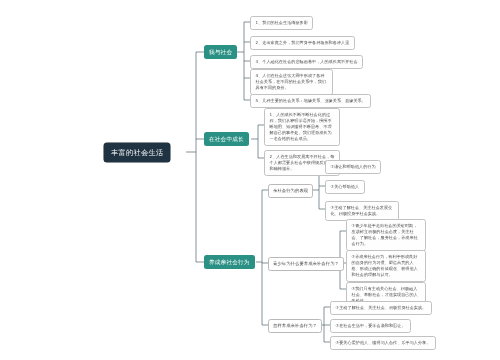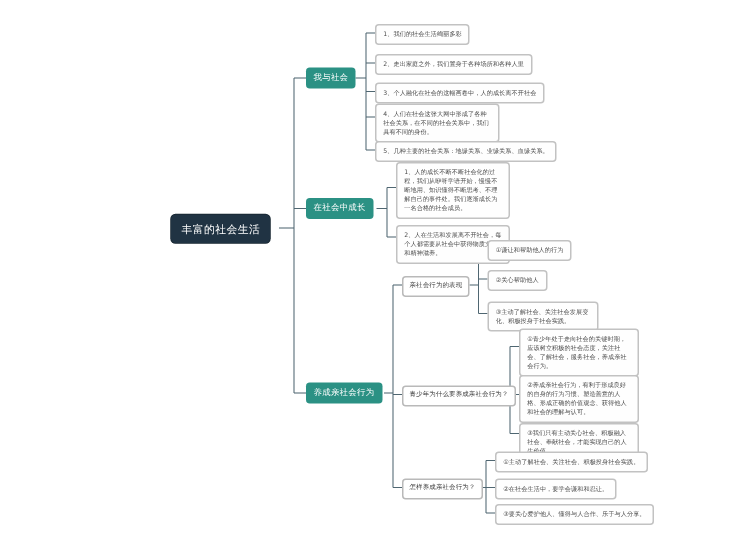--- a/index.html
+++ b/index.html
@@ -112,21 +112,21 @@
       <path d="M340 289 H346"></path>
 
       <path d="M318 325 H324"></path>
       <path d="M324 307 V342"></path>
       <path d="M324 307 H330"></path>
       <path d="M324 325 H330"></path>
       <path d="M324 342 H330"></path>
     </g>
   </svg>
 
-  <div class="node root" style="left:114px;top:143px;">丰富的社会生活</div>
+  <div class="node root" style="left:104px;top:143px;">丰富的社会生活</div>
 
   <div class="node lvl2" style="left:204px;top:45px;">我与社会</div>
   <div class="node lvl2" style="left:204px;top:132px;">在社会中成长</div>
   <div class="node lvl2" style="left:204px;top:255px;">养成亲社会行为</div>
 
   <div class="node leaf one" style="left:250px;top:16px;">1、我们的社会生活绚丽多彩</div>
   <div class="node leaf one" style="left:250px;top:36px;">2、走出家庭之外，我们置身于各种场所和各种人里</div>
   <div class="node leaf one" style="left:250px;top:55px;">3、个人融化在社会的这幅画卷中，人的成长离不开社会</div>
   <div class="node leaf wrap" style="left:250px;top:69px;width:83px;">4、人们在社会这张大网中形成了各种社会关系，在不同的社会关系中，我们具有不同的身份。</div>
   <div class="node leaf one" style="left:250px;top:94px;">5、几种主要的社会关系：地缘关系、业缘关系、血缘关系。</div>

